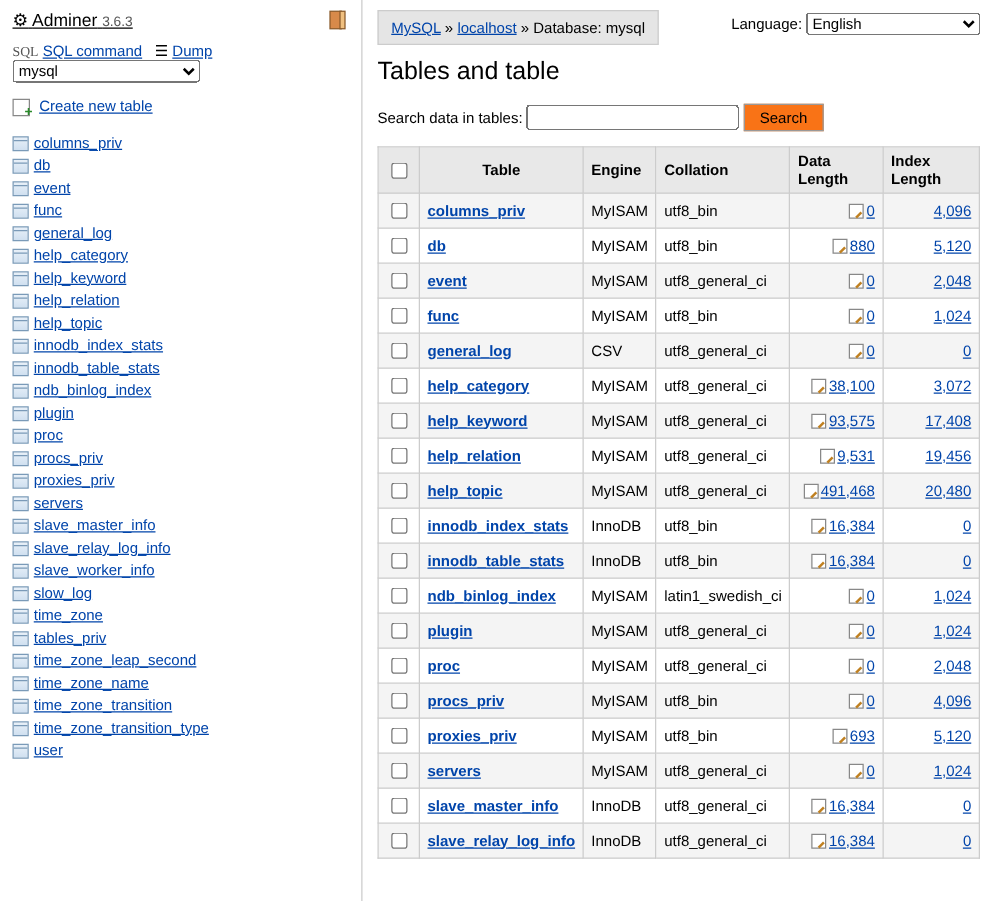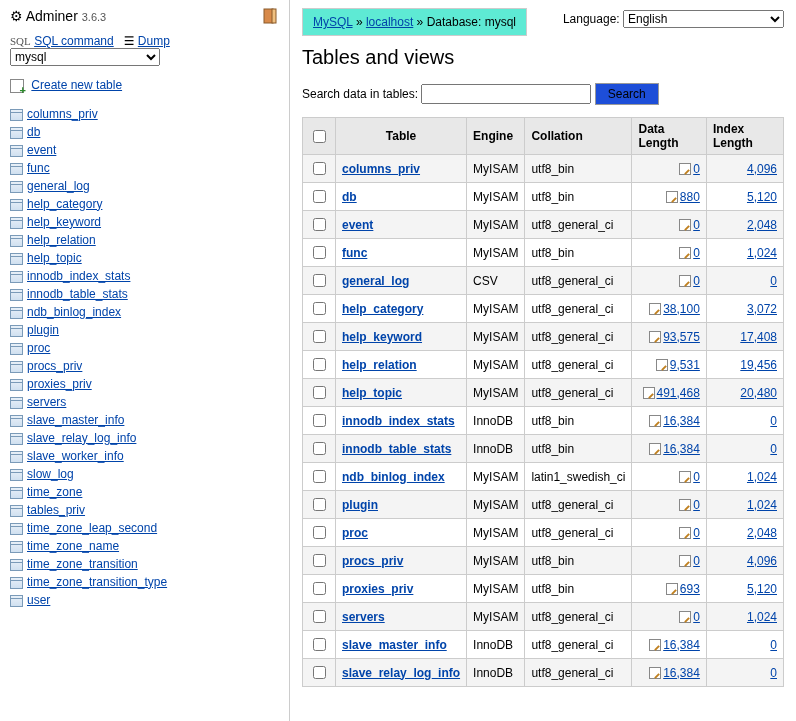--- a/index.html
+++ b/index.html
@@ -25,20 +25,21 @@
 #main {
   flex: 1;
   padding: 8px 12px;
   overflow: auto;
 }
 .logo-row {
   display: flex;
   justify-content: space-between;
   align-items: center;
   margin-bottom: 10px;
+  text-decoration: underline;
 }
 .logo {
   font-size: 14px;
 }
 .logo .ver { font-size: 11px; color: #555; }
 .logout-icon {
   width: 16px; height: 16px;
   display: inline-flex; align-items: center; justify-content: center;
   color: #a05a2c;
 }
@@ -86,31 +87,31 @@
 }
 .tbl-icon::before {
   content: "";
   position: absolute;
   top: 2px; left: 0; right: 0;
   border-top: 1px solid #7a9ab8;
 }
 #table-list { line-height: 1.5; }
 #table-list .row a { }
 .breadcrumb {
-  background: #5eead4;
+  background: #e5e5e5;
   border: 1px solid #ccc;
   padding: 6px 10px;
   display: inline-block;
   margin-bottom: 4px;
 }
 .lang-row {
   float: right;
   margin-top: 2px;
 }
-.lang-row select { width: 161px; font-size: 12px; }
+.lang-row select { width: 139px; font-size: 12px; }
 .action-links { margin: 12px 0 16px; }
 .action-links a { margin-right: 2px; }
 .act-icon {
   display: inline-flex;
   width: 14px; height: 14px;
   vertical-align: middle;
   margin-right: 2px;
   align-items: center; justify-content: center;
 }
 .act-icon.db { color: #5a7a2a; }
@@ -120,21 +121,21 @@
   font-size: 20px;
   font-weight: normal;
   margin: 6px 0 14px;
 }
 .search-row { margin-bottom: 12px; }
 .search-row input[type=text] {
   width: 170px;
   font-size: 12px;
 }
 .search-row button {
-  background: #1d4ed8;
+  background: #f97316;
   border: 1px solid #999;
   padding: 3px 12px;
   font-size: 12px;
   cursor: pointer;
 }
 table.data {
   border-collapse: collapse;
   width: 100%;
   font-size: 12px;
 }
@@ -249,21 +250,21 @@
     </span>
     <div class="breadcrumb">
       <a href="#">MySQL</a> »
       <a href="#">localhost</a> »
       <span>Database:</span>
       <span>mysql</span>
     </div>
   </div>
 
 
-  <h2>Tables and views</h2>
+  <h2>Tables and table</h2>
 
   <div class="search-row">
     <span>Search data in tables:</span>
     <input type="text" style="">
     <button>Search</button>
   </div>
 
   <table class="data">
     <thead>
       <tr>

